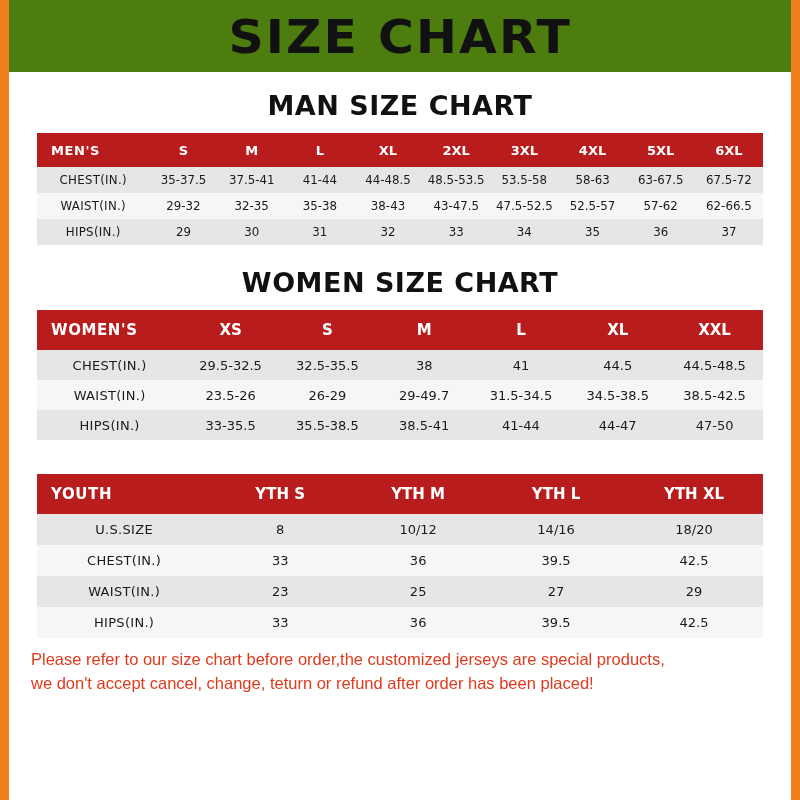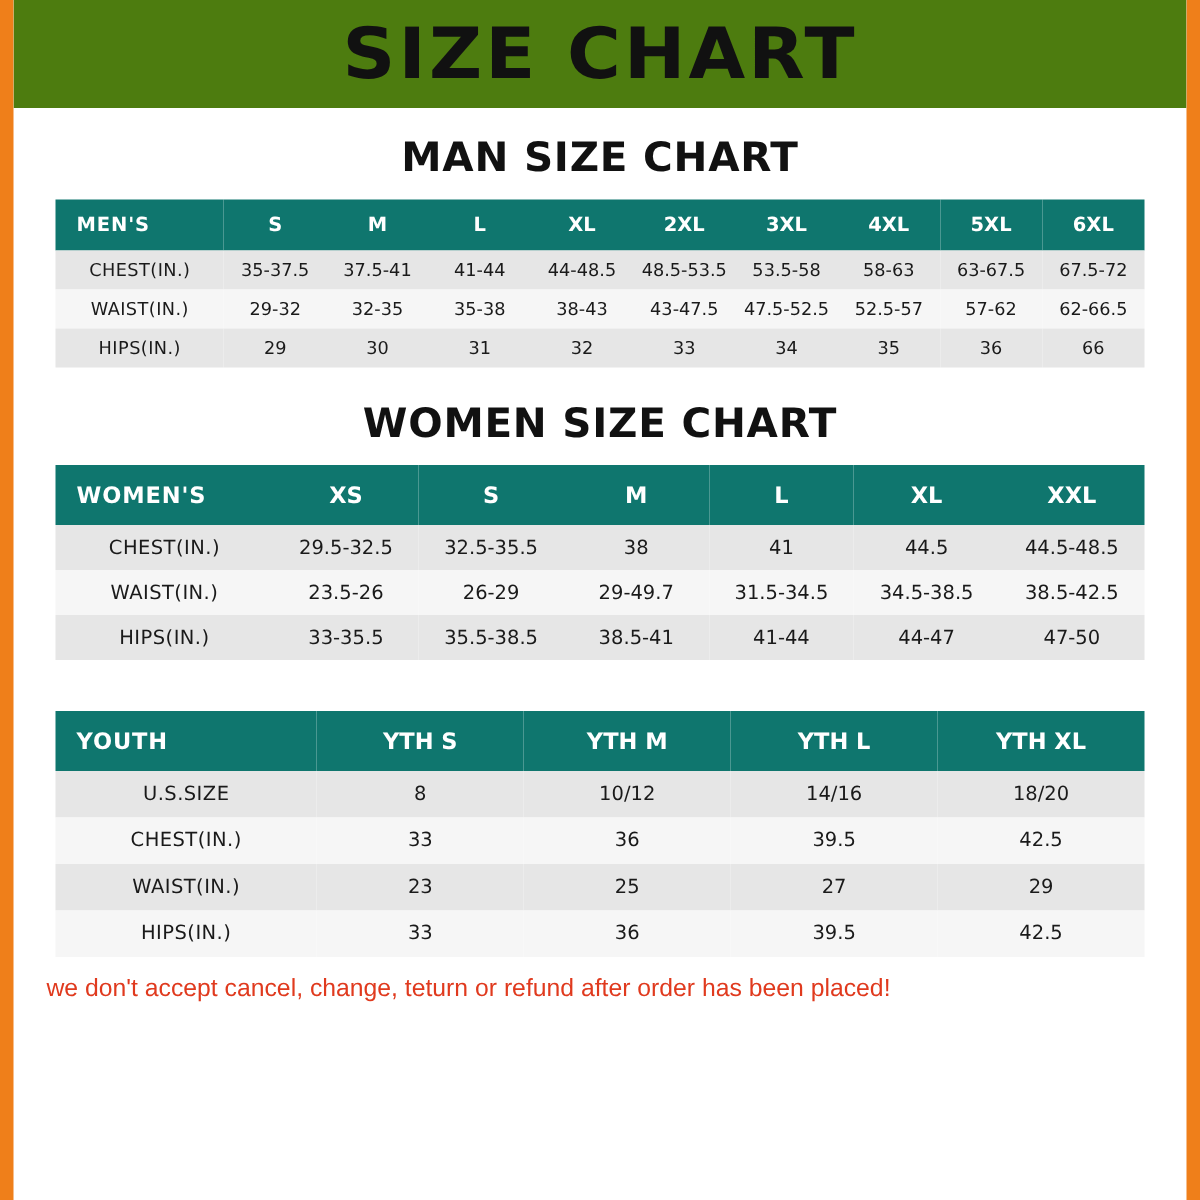--- a/index.html
+++ b/index.html
@@ -49,21 +49,21 @@
   }
   th, td {
     text-align: center;
     font-family: "DejaVu Sans", sans-serif;
     font-size: 12.5px;
     color: #1a1a1a;
     padding: 0;
     height: 26px;
     vertical-align: middle;
   }
-  thead tr { background: #0f766e; height: 34px; }
+  thead tr { background: #b91c1c; height: 34px; }
   thead th {
     color: #ffffff;
     font-weight: bold;
     font-size: 14px;
     height: 34px;
   }
   thead th.rowhead {
     text-align: left;
     padding-left: 14px;
     font-size: 15px;
@@ -183,21 +183,21 @@
         <tr class="odd">
           <td class="rowhead">HIPS(IN.)</td>
           <td>29</td>
           <td>30</td>
           <td>31</td>
           <td>32</td>
           <td>33</td>
           <td>34</td>
           <td>35</td>
           <td>36</td>
-          <td>66</td>
+          <td>37</td>
         </tr>
       </tbody>
     </table>
   </div>
 
   <div class="sp-22"></div>
 
   <div class="section-title">WOMEN SIZE CHART</div>
   <div class="sp-12"></div>
   <div class="chart-wrap">
@@ -302,16 +302,17 @@
           <td>33</td>
           <td>36</td>
           <td>39.5</td>
           <td>42.5</td>
         </tr>
       </tbody>
     </table>
   </div>
 
   <div class="note">
+    <div>Please refer to our size chart before order,the customized jerseys are special products,</div>
     <div>we don't accept cancel, change, teturn or refund after order has been placed!</div>
   </div>
 
 </div>
 
 </body></html>

